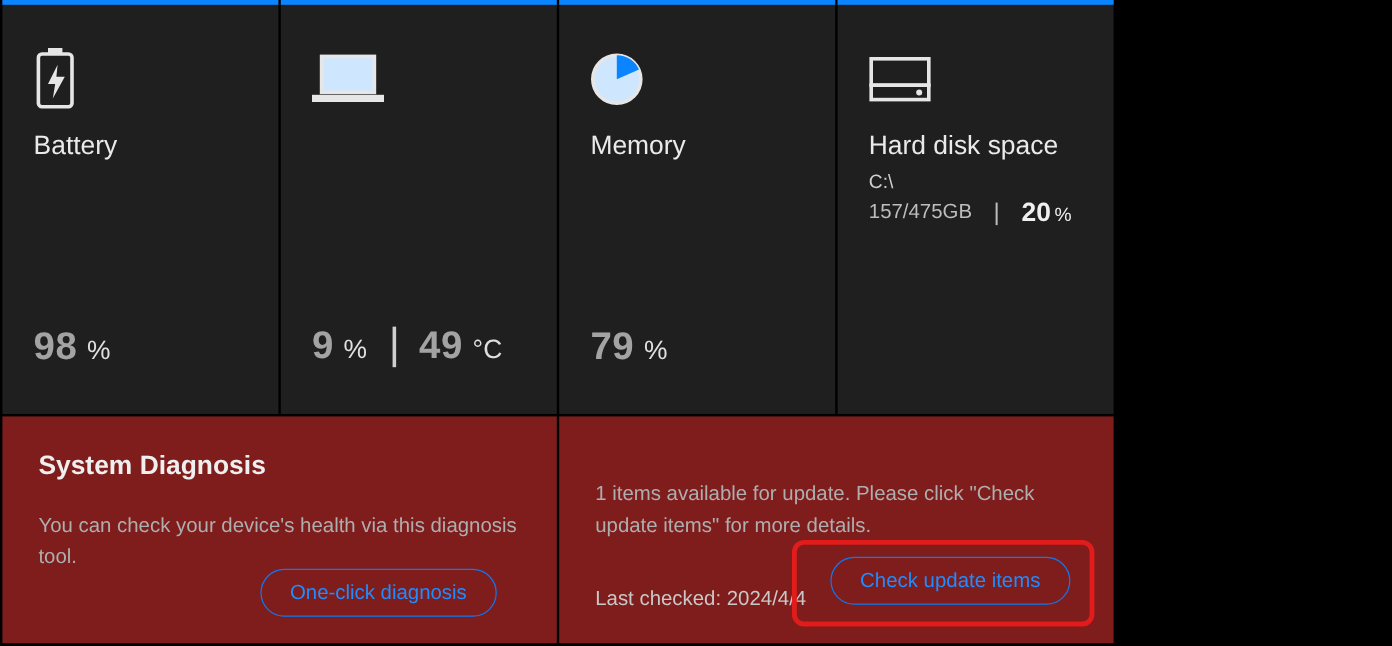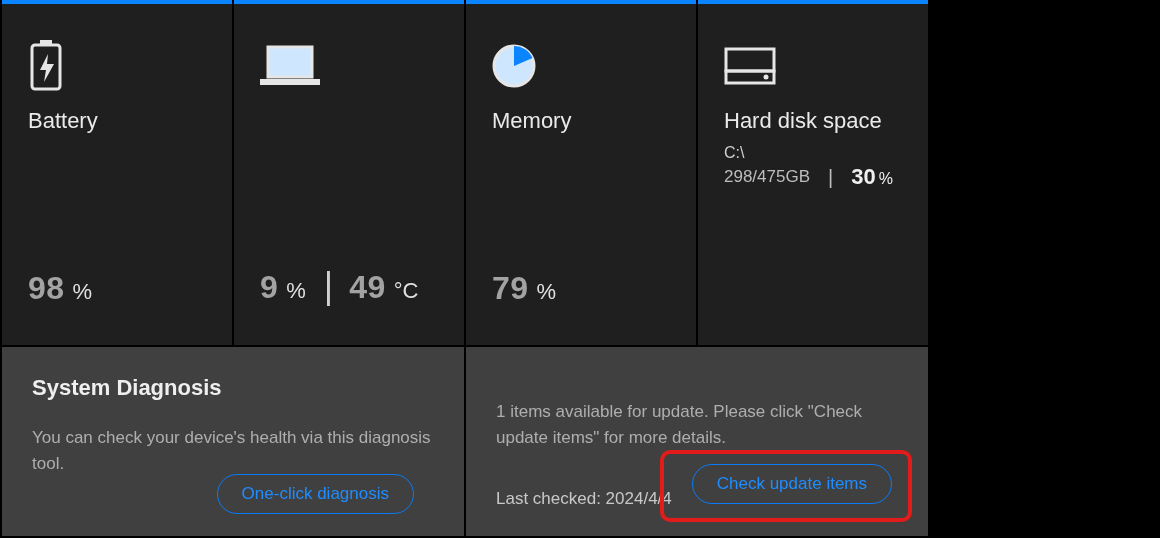--- a/index.html
+++ b/index.html
@@ -80,21 +80,21 @@
     margin: 0 10px 0 12px;
     font-weight: 300;
   }
   .panels {
     display: flex;
     flex: 1;
     gap: 2px;
     padding: 2px 8px 2px 2px;
   }
   .panel {
-    background: #404040;
+    background: #7f1d1d;
     flex: 1;
     padding: 28px 26px 16px 30px;
     position: relative;
   }
   .panel-title {
     font-size: 22px;
     font-weight: 600;
     color: #efefef;
   }
   .panel-desc {
@@ -184,24 +184,24 @@
       <div class="icon-area">
         <svg width="52" height="38" viewBox="0 0 52 38">
           <rect x="2" y="2" width="48" height="22" fill="none" stroke="#e6e6e6" stroke-width="3"></rect>
           <rect x="2" y="24" width="48" height="12" fill="none" stroke="#e6e6e6" stroke-width="3"></rect>
           <circle cx="42" cy="30" r="2.5" fill="#e6e6e6"></circle>
         </svg>
       </div>
       <div class="card-title">Hard disk space</div>
       <div class="disk-sub">C:\</div>
       <div class="disk-row">
-        <span>298/475GB</span>
+        <span>157/475GB</span>
         <span class="sep">|</span>
         <span class="disk-pct">
-          <span>30</span><span class="unit">%</span>
+          <span>20</span><span class="unit">%</span>
         </span>
       </div>
     </div>
 
   </div>
 
   <div class="panels">
 
     <div class="panel">
       <div class="panel-title">System Diagnosis</div>

